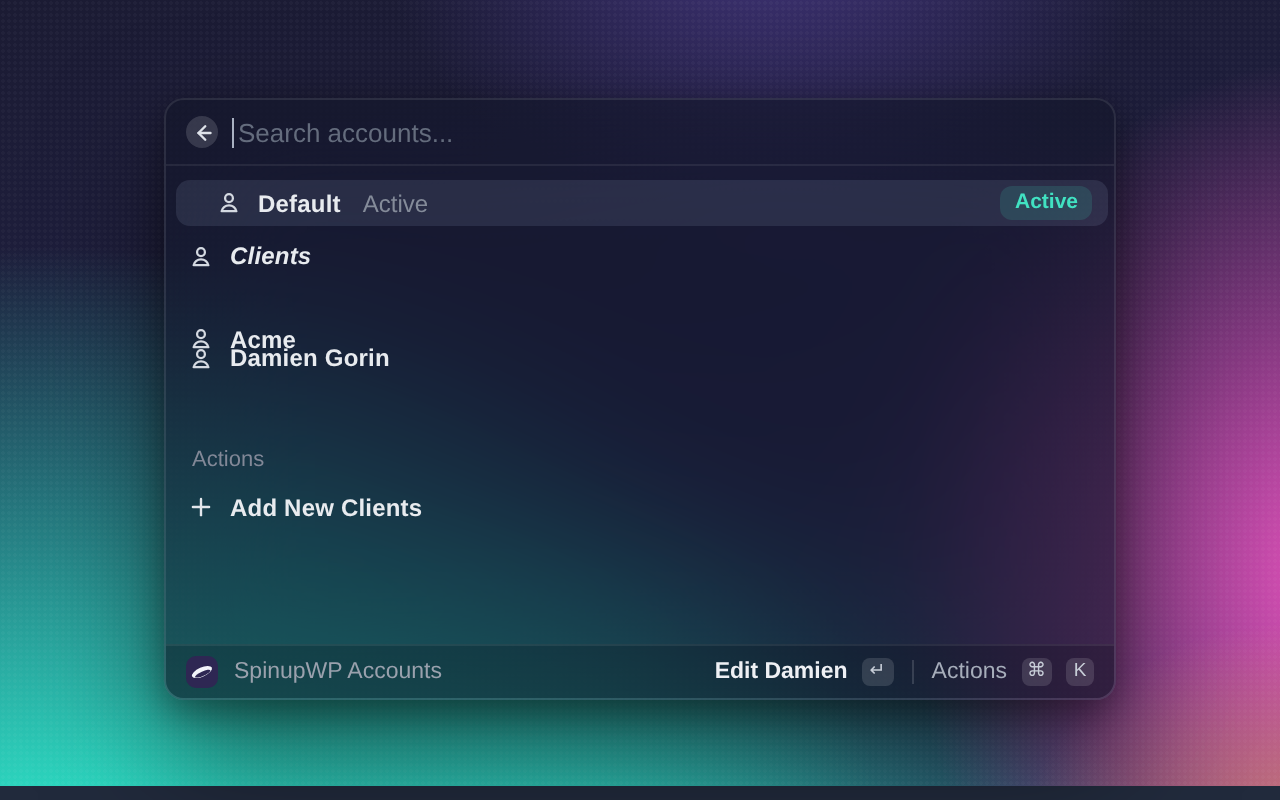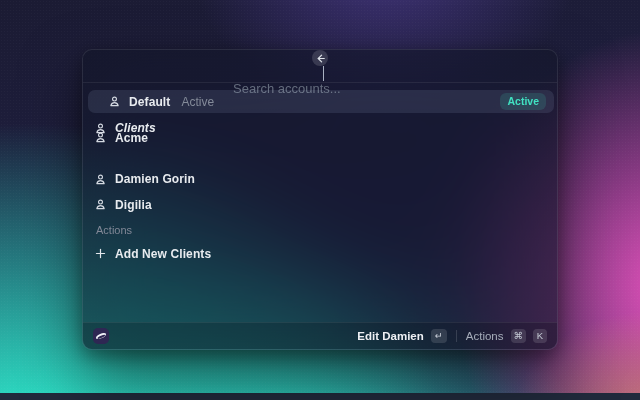--- a/index.html
+++ b/index.html
@@ -36,21 +36,20 @@
     -webkit-backdrop-filter: blur(34px) saturate(1.15);
     border:1px solid rgba(255,255,255,0.09);
     box-shadow: 0 28px 60px rgba(0,0,0,0.5), 0 6px 18px rgba(0,0,0,0.35);
     overflow:hidden;
   }
 
   
   .searchbar {
     height:33px; display:flex; align-items:center; padding:0 10px;
     border-bottom:1px solid rgba(255,255,255,0.07);
-    flex-direction:column;
   }
   .back-btn {
     width:16px; height:16px; border-radius:50%;
     background:rgba(255,255,255,0.14);
     display:flex; align-items:center; justify-content:center;
     flex:0 0 auto; cursor:pointer; border:none; color:#dfe3ea;
   }
   .back-btn svg { display:block; }
   .caret { width:1px; height:15px; background:#a9b1c2; margin-left:7px; flex:0 0 auto; }
   .search-input {
@@ -141,49 +140,40 @@
   <div class="row" style="top:66.5px;font-style:italic;">
     <span class="person-icon">
       <svg width="13" height="13" viewBox="0 0 24 24" fill="none" stroke="currentColor" stroke-width="2.1" stroke-linecap="round" stroke-linejoin="round">
         <circle cx="12" cy="7.5" r="3.6"></circle>
           <path d="M5.2 19.6c1-3.4 3.6-5.4 6.8-5.4s5.8 2 6.8 5.4z"></path>
       </svg>
     </span>
     <span class="row-label">Clients</span>
   </div>
 
-  <div class="row" style="top:76px;">
+  <div class="row" style="top:108px;">
     <span class="person-icon">
       <svg width="13" height="13" viewBox="0 0 24 24" fill="none" stroke="currentColor" stroke-width="2.1" stroke-linecap="round" stroke-linejoin="round">
         <circle cx="12" cy="7.5" r="3.6"></circle>
           <path d="M5.2 19.6c1-3.4 3.6-5.4 6.8-5.4s5.8 2 6.8 5.4z"></path>
       </svg>
     </span>
     <span class="row-label">Acme</span>
   </div>
 
   <div class="row" style="top:117.5px;">
     <span class="person-icon">
       <svg width="13" height="13" viewBox="0 0 24 24" fill="none" stroke="currentColor" stroke-width="2.1" stroke-linecap="round" stroke-linejoin="round">
         <circle cx="12" cy="7.5" r="3.6"></circle>
           <path d="M5.2 19.6c1-3.4 3.6-5.4 6.8-5.4s5.8 2 6.8 5.4z"></path>
       </svg>
     </span>
     <span class="row-label">Damien Gorin</span>
   </div>
 
-  <div class="row" style="top:143px;">
-    <span class="person-icon">
-      <svg width="13" height="13" viewBox="0 0 24 24" fill="none" stroke="currentColor" stroke-width="2.1" stroke-linecap="round" stroke-linejoin="round">
-        <circle cx="12" cy="7.5" r="3.6"></circle>
-          <path d="M5.2 19.6c1-3.4 3.6-5.4 6.8-5.4s5.8 2 6.8 5.4z"></path>
-      </svg>
-    </span>
-    <span class="row-label">Digilia</span>
-  </div>
 
   <div class="section-label">Actions</div>
 
   <div class="row" style="top:192px;">
     <span class="plus-icon">
       <svg width="13" height="13" viewBox="0 0 24 24" fill="none" stroke="currentColor" stroke-width="2.2" stroke-linecap="round">
         <path d="M12 4.5 V19.5"></path>
           <path d="M4.5 12 H19.5"></path>
       </svg>
     </span>
@@ -193,20 +183,21 @@
   <div class="footer">
     <span class="logo">
       <svg width="16" height="16" viewBox="0 0 16 16">
         <rect x="0" y="0" width="16" height="16" rx="5" fill="#2e2753"></rect>
         <g transform="rotate(-24 8 8)">
           <ellipse cx="8" cy="8" rx="5.4" ry="2.3" fill="#f2f4fa"></ellipse>
           <ellipse cx="8" cy="8.9" rx="4.2" ry="1.1" fill="#2e2753"></ellipse>
         </g>
       </svg>
     </span>
+    <span class="footer-app-name">SpinupWP Accounts</span>
 
     <div class="footer-right">
       <span class="footer-action-label">Edit Damien</span>
       <span class="keycap wide">↵</span>
       <span class="vdivider"></span>
       <span class="footer-secondary-label">Actions</span>
       <span class="keycap">⌘</span>
       <span class="keycap">K</span>
     </div>
   </div>

